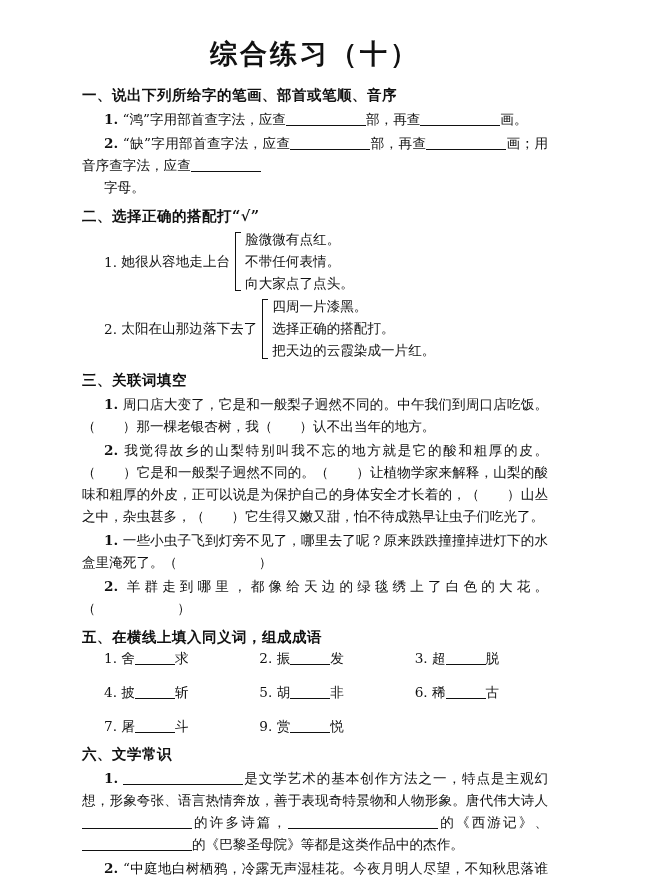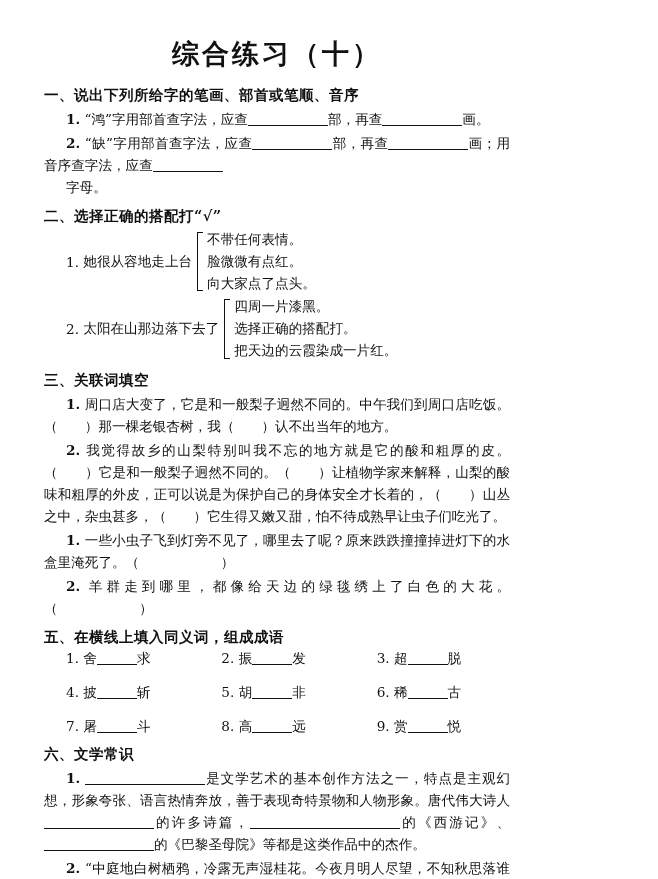--- a/index.html
+++ b/index.html
@@ -14,20 +14,21 @@
     color: #111;
     position: relative;
     overflow: hidden;
   }
   .page {
     width: 550px;
     height: 879px;
     box-sizing: border-box;
     padding: 28px 40px 10px 44px;
     position: relative;
+    margin-left: 38px;
   }
   .title {
     text-align: center;
     font-family: "DejaVu Serif", "Liberation Serif", serif;
     font-size: 27px;
     font-weight: bold;
     letter-spacing: 3px;
     margin: 8px 0 14px 0;
   }
   .sec-head {
@@ -143,22 +144,22 @@
   </div>
 
   <div class="sec-head">二、选择正确的搭配打“√”</div>
 
   <div class="brace-block">
     <div class="brace-lead">
       <span class="num">1.</span>&nbsp;<span>她很从容地走上台</span>
     </div>
     <div class="brace"></div>
     <div class="brace-items">
+      <div>脸微微有点红。</div>
       <div>不带任何表情。</div>
-      <div>脸微微有点红。</div>
       <div>向大家点了点头。</div>
     </div>
   </div>
 
   <div class="brace-block">
     <div class="brace-lead">
       <span class="num">2.</span>&nbsp;<span>太阳在山那边落下去了</span>
     </div>
     <div class="brace"></div>
     <div class="brace-items">
@@ -196,21 +197,20 @@
   <div class="grid3">
     <div class="cell"><span class="num">1.</span>&nbsp;<span>舍</span><span class="u u40"></span><span>求</span></div>
     <div class="cell"><span class="num">2.</span>&nbsp;<span>振</span><span class="u u40"></span><span>发</span></div>
     <div class="cell"><span class="num">3.</span>&nbsp;<span>超</span><span class="u u40"></span><span>脱</span></div>
 
     <div class="cell"><span class="num">4.</span>&nbsp;<span>披</span><span class="u u40"></span><span>斩</span></div>
     <div class="cell"><span class="num">5.</span>&nbsp;<span>胡</span><span class="u u40"></span><span>非</span></div>
     <div class="cell"><span class="num">6.</span>&nbsp;<span>稀</span><span class="u u40"></span><span>古</span></div>
 
     <div class="cell"><span class="num">7.</span>&nbsp;<span>屠</span><span class="u u40"></span><span>斗</span></div>
-    <div class="cell"><span class="num">8.</span>&nbsp;<span>高</span><span class="u u40"></span><span>远</span></div>
     <div class="cell"><span class="num">9.</span>&nbsp;<span>赏</span><span class="u u40"></span><span>悦</span></div>
   </div>
 
   <div class="sec-head">六、文学常识</div>
 
   <div class="item indent">
     <span class="num">1.</span>
     <span class="u u120"></span><span>是文学艺术的基本创作方法之一，特点是主观幻想，形象夸张、语言热情奔放，善于表现奇特景物和人物形象。唐代伟大诗人</span><span class="u u110"></span><span>的许多诗篇，</span><span class="u u150"></span><span>的《西游记》、</span><span class="u u110"></span><span>的《巴黎圣母院》等都是这类作品中的杰作。</span>
   </div>
 

